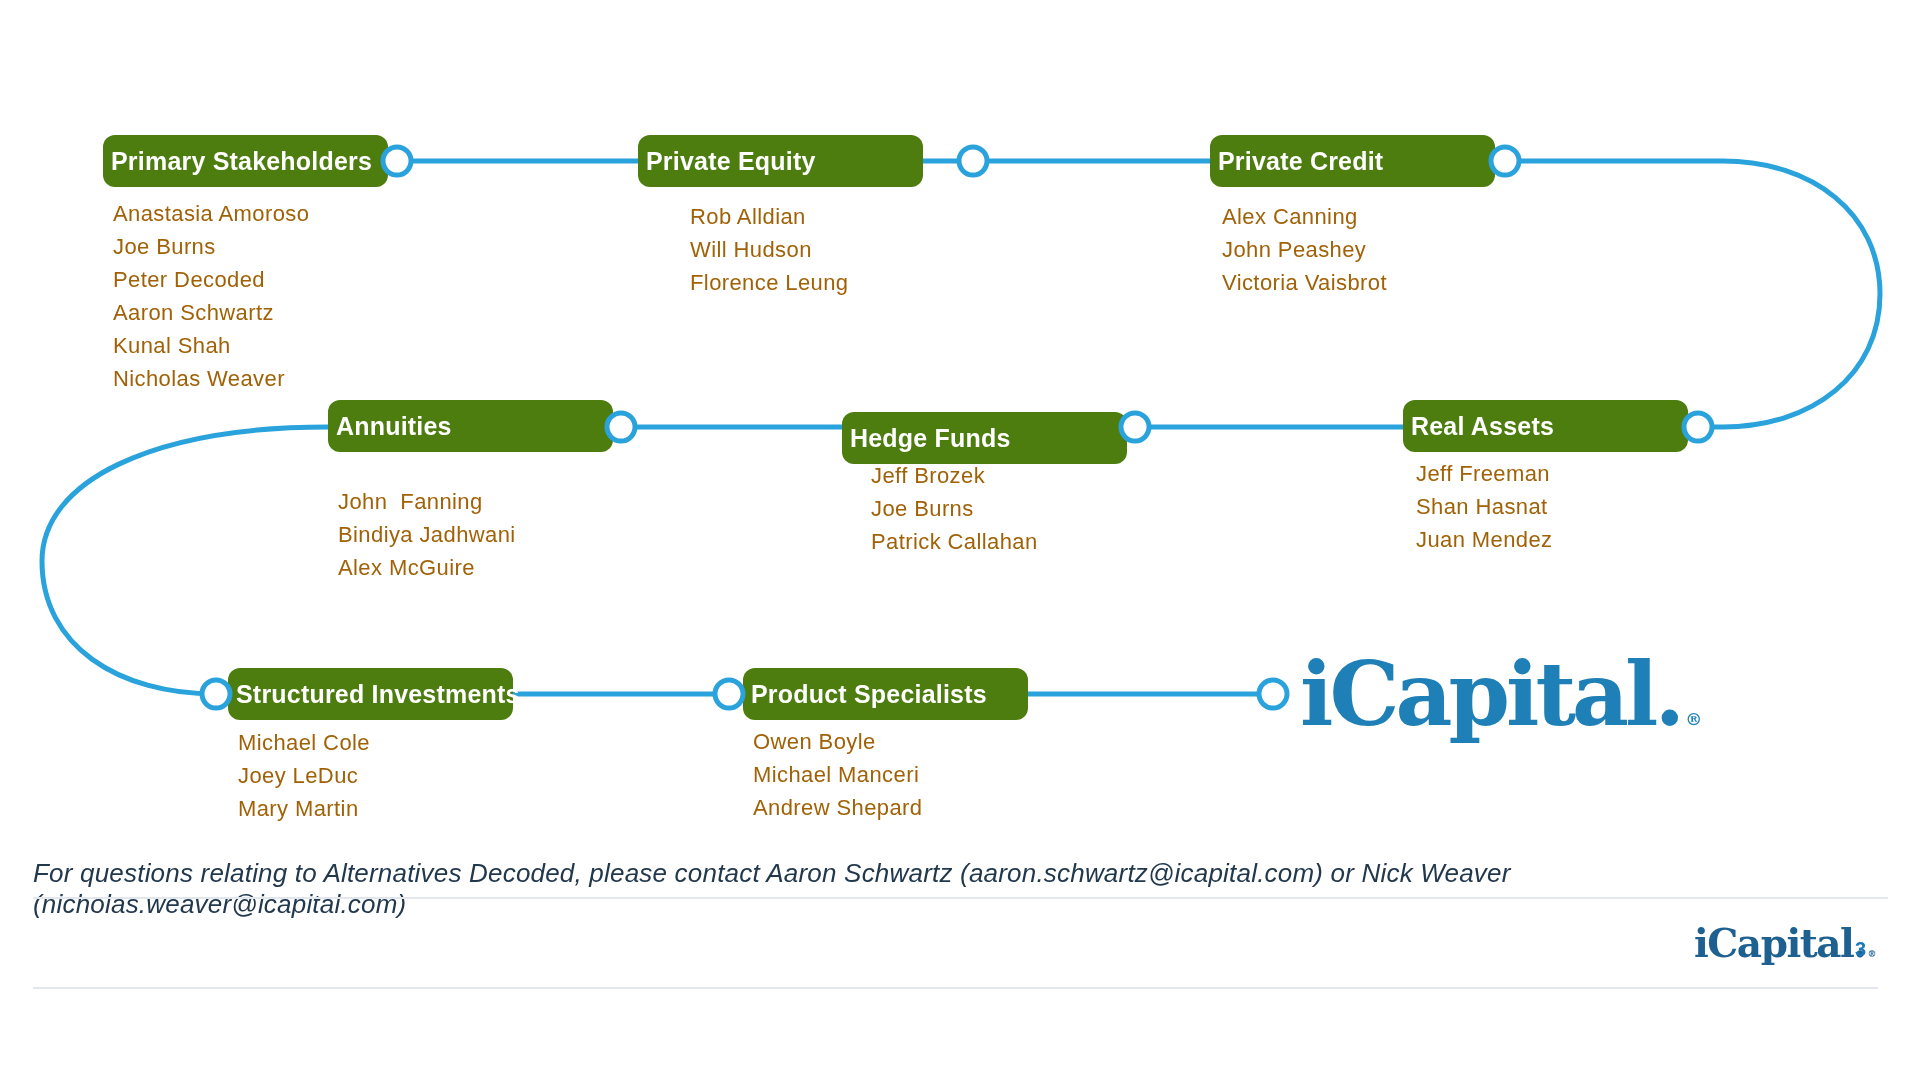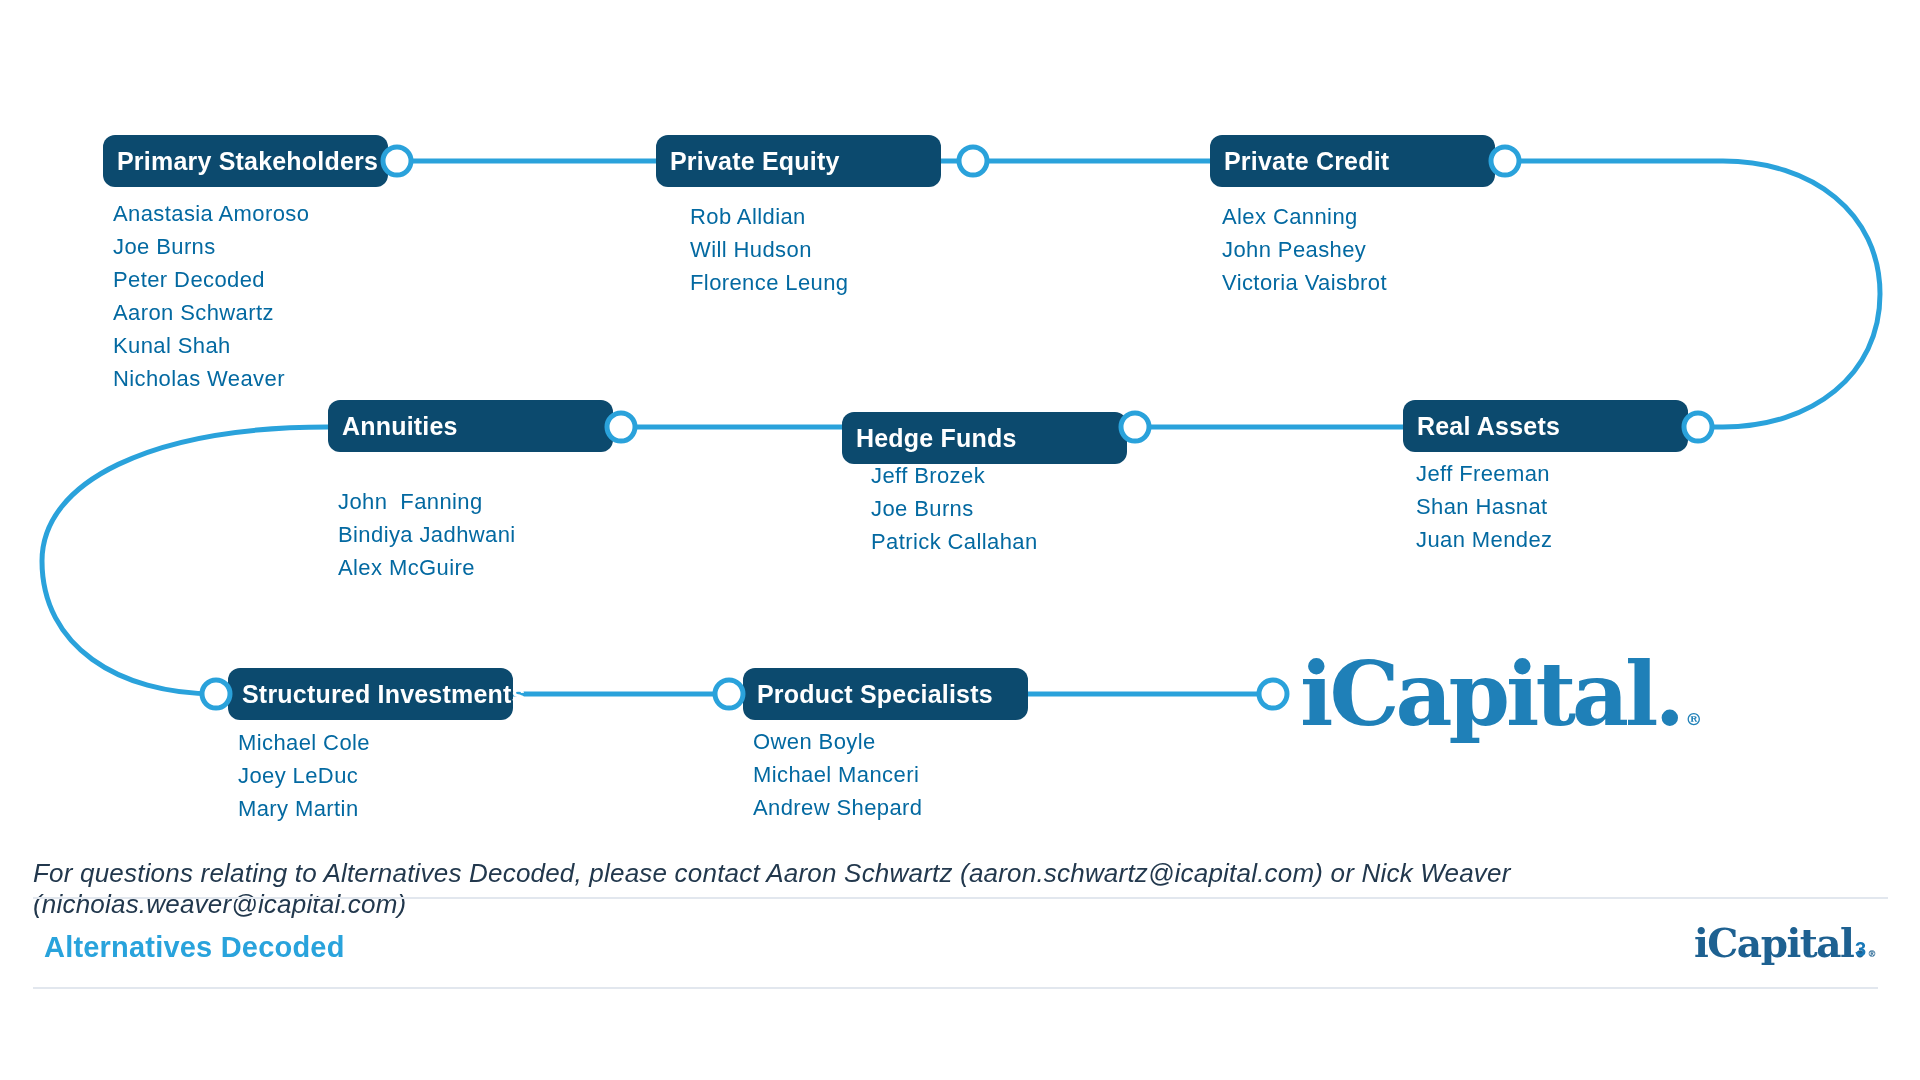--- a/index.html
+++ b/index.html
@@ -3,28 +3,28 @@
 <meta charset="utf-8">
 <style>
   html,body{margin:0;padding:0;background:#ffffff;}
   body{font-family:"Liberation Sans", sans-serif; -webkit-font-smoothing:antialiased;}
   .slide{position:relative;width:1920px;height:1080px;background:#ffffff;overflow:hidden;}
 
   .connector-svg{position:absolute;left:0;top:0;z-index:1;}
 
   .group-box{
     position:absolute;width:285px;height:52px;z-index:2;
-    background:#0c4a6e;border-radius:12px;
+    background:#4d7c0f;border-radius:12px;
     color:#ffffff;font-weight:bold;font-size:25px;letter-spacing:.2px;
-    line-height:52px;padding-left:14px;box-sizing:border-box;
+    line-height:52px;padding-left:8px;box-sizing:border-box;
     white-space:nowrap;
   }
   .members{
     position:absolute;z-index:2;
-    color:#0369a1;font-size:22px;letter-spacing:.4px;line-height:33px;
+    color:#a16207;font-size:22px;letter-spacing:.4px;line-height:33px;
     font-weight:400;white-space:pre;
   }
   .node{
     position:absolute;z-index:3;width:33px;height:33px;box-sizing:border-box;
     background:#ffffff;border:5px solid #2aa2db;border-radius:50%;
     transform:translate(-50%,-50%);
   }
 
   .logo-main{
     position:absolute;left:1300px;top:644px;z-index:2;
@@ -67,21 +67,21 @@
              C 1880 375 1812 427 1723 427
              H 328
              C 150 427 42 482 42 561
              C 42 646 118 694 216 694
              H 1273" fill="none" stroke="#2aa2db" stroke-width="5"></path>
   </svg>
 
   <div id="groups-root">
       <div class="group-box" style="left: 103px; top: 135px;">Primary Stakeholders</div>
       <div class="members" style="left: 113px; top: 197px;"><div>Anastasia Amoroso</div><div>Joe Burns</div><div>Peter Decoded</div><div>Aaron Schwartz</div><div>Kunal Shah</div><div>Nicholas Weaver</div></div>
-      <div class="group-box" style="left: 656px; top: 135px;">Private Equity</div>
+      <div class="group-box" style="left: 638px; top: 135px;">Private Equity</div>
       <div class="members" style="left: 690px; top: 200px;"><div>Rob Alldian</div><div>Will Hudson</div><div>Florence Leung</div></div>
       <div class="group-box" style="left: 1210px; top: 135px;">Private Credit</div>
       <div class="members" style="left: 1222px; top: 200px;"><div>Alex Canning</div><div>John Peashey</div><div>Victoria Vaisbrot</div></div>
       <div class="group-box" style="left: 328px; top: 400px;">Annuities</div>
       <div class="members" style="left: 338px; top: 461px; margin-top: 24px;"><div>John  Fanning</div><div>Bindiya Jadhwani</div><div>Alex McGuire</div></div>
       <div class="group-box" style="left: 842px; top: 412px;">Hedge Funds</div>
       <div class="members" style="left: 871px; top: 459px;"><div>Jeff Brozek</div><div>Joe Burns</div><div>Patrick Callahan</div></div>
       <div class="group-box" style="left: 1403px; top: 400px;">Real Assets</div>
       <div class="members" style="left: 1416px; top: 457px;"><div>Jeff Freeman</div><div>Shan Hasnat</div><div>Juan Mendez</div></div>
       <div class="group-box" style="left: 228px; top: 668px; text-align: center;">Structured Investments</div>
@@ -100,21 +100,20 @@
       <div class="node" style="left: 729px; top: 694px;"></div>
       <div class="node" style="left: 1273px; top: 694px;"></div>
     </div>
 
   <div class="logo-main"><span>iCapital</span><span>.</span><span class="reg">®</span></div>
 
   <div class="footnote">For questions relating to Alternatives Decoded, please contact Aaron Schwartz (aaron.schwartz@icapital.com) or Nick Weaver (nicholas.weaver@icapital.com)</div>
 
   <div class="divider divider-top"></div>
 
-  <div class="deck-title">Alternatives Decoded</div>
 
   <div class="logo-footer"><span>iCapital</span><span>.</span><span class="reg">®</span></div>
 
   <div class="page-number">3</div>
 
   <div class="divider divider-bottom"></div>
 
 </div>
 
 </body></html>

